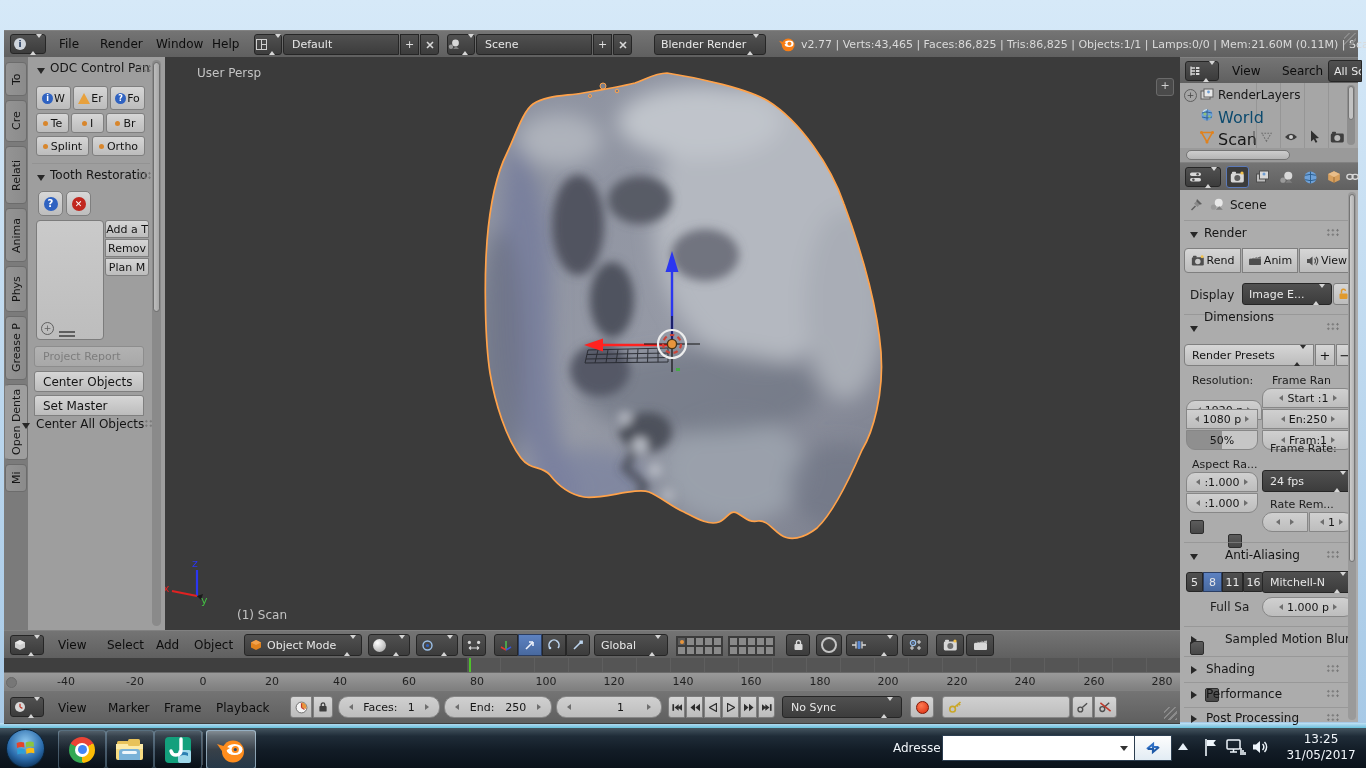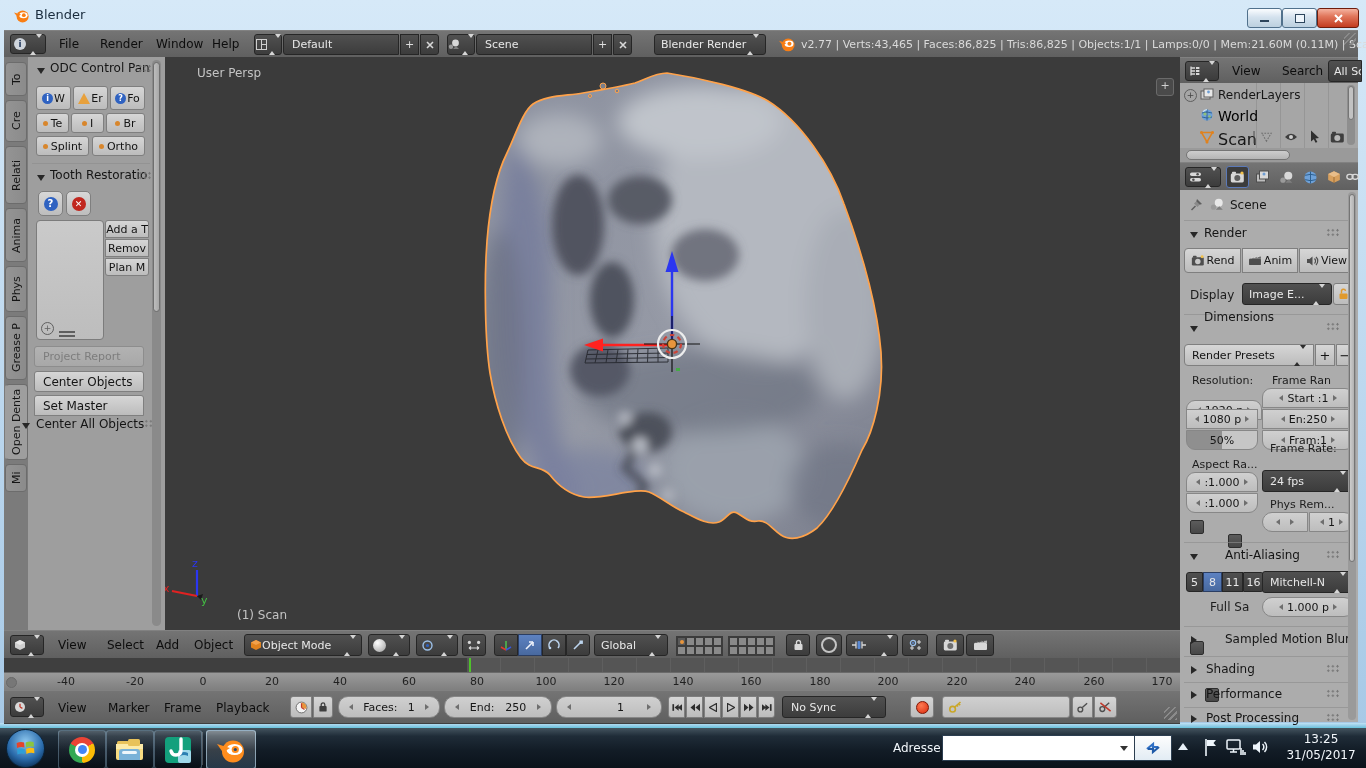--- a/index.html
+++ b/index.html
@@ -38,40 +38,20 @@
   .ticon{font-size:11px;color:#f2f7fb}
 </style>
 </head>
 <body>
 
 <div class="screen">
 
   <div class="abs aero" style="left:0;top:0;width:1366px;height:727px"></div>
   <div class="abs" style="left:0;top:723px;width:1366px;height:4px;background:linear-gradient(#bfe2f5,#7fc4e0)"></div>
 
-  <div class="abs" style="left:0;top:0;width:1366px;height:30px">
-    <svg class="abs ic" style="left:14px;top:8px" width="15" height="15" viewBox="0 0 15 15">
-      <circle cx="8.6" cy="8.4" r="6" fill="#f97e13"></circle>
-      <ellipse cx="9.4" cy="7.2" rx="4.2" ry="3" fill="#fff"></ellipse>
-      <circle cx="9.8" cy="7.2" r="1.9" fill="#f97e13"></circle>
-      <path d="M0,4.5 L7,6.5 L3.5,9 Z" fill="#f97e13"></path>
-    </svg>
-    <span class="abs title-txt" style="left:35px;top:7px">Blender</span>
-    <div class="abs wbtn" style="left:1247px;top:8px;width:33px;height:18px">
-        <div style="width:9px;height:2px;background:#2c455c;margin-top:6px"></div>
-      </div>
-    <div class="abs wbtn" style="left:1282px;top:8px;width:33px;height:18px">
-        <div style="width:8px;height:7px;border:1.5px solid #2c455c;background:#eef5fb"></div>
-      </div>
-    <div class="abs wbtn close" style="left:1317px;top:8px;width:40px;height:18px">
-      <svg width="9" height="9" viewBox="0 0 9 9">
-          <path d="M1,1 L8,8 M8,1 L1,8" stroke="#fff" stroke-width="2"></path>
-        </svg>
-    </div>
-  </div>
 
   <div class="abs bar" style="left:4px;top:30px;width:1354px;height:27px">
     <div class="abs dd" style="left:6px;top:3px;width:36px;height:20px;justify-content:space-between;padding:0 3px">
       <span style="width:12px;height:12px;border-radius:50%;background:#cfd5dc;color:#243a5e;font-size:9px;text-align:center;line-height:12px;font-weight:bold">i</span>
       <span><span class="tu"></span><span class="td" style="margin-top:1px"></span></span>
     </div>
     <span class="abs menu" style="left:55px;top:6px">File</span>
     <span class="abs menu" style="left:96px;top:6px">Render</span>
     <span class="abs menu" style="left:152px;top:6px">Window</span>
     <span class="abs menu" style="left:208px;top:6px">Help</span>
@@ -301,21 +281,21 @@
           <path d="M6,1 L11,3.5 L11,8.5 L6,11 L1,8.5 L1,3.5 Z" fill="#cfcfcf"></path>
           <path d="M6,1 L11,3.5 L6,6 L1,3.5 Z" fill="#e8e8e8"></path>
         </svg>
       <span><span class="tu"></span><span class="td" style="margin-top:1px"></span></span>
     </div>
     <span class="abs menu" style="left:54px;top:7px">View</span>
     <span class="abs menu" style="left:103px;top:7px">Select</span>
     <span class="abs menu" style="left:152px;top:7px">Add</span>
     <span class="abs menu" style="left:190px;top:7px">Object</span>
     <div class="abs dd" style="left:240px;top:3px;width:118px;height:22px;justify-content:space-between;padding:0 5px">
-      <span style="display:flex;align-items:center;">
+      <span style="display:flex;align-items:center;gap:5px">
         <svg width="12" height="12" viewBox="0 0 12 12">
             <path d="M6,1 L11,3.5 L11,8.5 L6,11 L1,8.5 L1,3.5 Z" fill="#e0821e"></path>
             <path d="M6,1 L11,3.5 L6,6 L1,3.5 Z" fill="#f2a14b"></path>
           </svg>
         <span>Object Mode</span>
       </span>
       <span><span class="tu"></span><span class="td" style="margin-top:1px"></span></span>
     </div>
     <div class="abs dd" style="left:364px;top:3px;width:42px;height:22px;justify-content:space-between;padding:0 4px">
       <span style="width:13px;height:13px;border-radius:50%;background:radial-gradient(circle at 35% 30%,#ffffff,#9c9c9c)"></span>
@@ -452,21 +432,21 @@
     <span class="tick" style="left:473px">80</span>
     <span class="tick" style="left:542px">100</span>
     <span class="tick" style="left:610px">120</span>
     <span class="tick" style="left:679px">140</span>
     <span class="tick" style="left:747px">160</span>
     <span class="tick" style="left:816px">180</span>
     <span class="tick" style="left:884px">200</span>
     <span class="tick" style="left:953px">220</span>
     <span class="tick" style="left:1021px">240</span>
     <span class="tick" style="left:1090px">260</span>
-    <span class="tick" style="left:1158px">170</span>
+    <span class="tick" style="left:1158px">280</span>
     <div class="abs" style="left:2px;top:4px;width:9px;height:9px;border-radius:50%;background:#777;border:1px solid #696969"></div>
   </div>
   <div class="abs bar" style="left:4px;top:690px;width:1176px;height:32px">
     <div class="abs dd" style="left:6px;top:6px;width:34px;height:20px;justify-content:space-between;padding:0 3px">
       <svg width="12" height="12" viewBox="0 0 12 12">
           <circle cx="6" cy="6" r="5" fill="#d8d8d8"></circle>
           <path d="M6,6 L6,2.8 M6,6 L8.4,7.4" stroke="#c1392b" stroke-width="1.3"></path>
         </svg>
       <span><span class="tu"></span><span class="td" style="margin-top:1px"></span></span>
     </div>
@@ -533,21 +513,21 @@
             <path d="M0,0.5 L5,4.5 L0,8.5 Z M5.5,0.5 L10.5,4.5 L5.5,8.5 Z" fill="#2e2e2e"></path>
           </svg>
         </div>
       <div class="lb" style="width:17px;height:22px;border-radius:0 3px 3px 0">
           <svg width="10" height="9" viewBox="0 0 12 9">
             <path d="M0,0.5 L5,4.5 L0,8.5 Z M4,0.5 L9,4.5 L4,8.5 Z" fill="#2e2e2e"></path>
             <rect x="9.5" y="0.5" width="2" height="8" fill="#2e2e2e"></rect>
           </svg>
         </div>
     </div>
-    <div class="abs dd" style="left:778px;top:5px;width:104px;height:22px;justify-content:space-between;padding:0 8px">
+    <div class="abs dd" style="left:778px;top:5px;width:120px;height:22px;justify-content:space-between;padding:0 8px">
       <span>No Sync</span>
       <span><span class="tu"></span><span class="td" style="margin-top:1px"></span></span>
     </div>
     <div class="abs lb" style="left:906px;top:5px;width:24px;height:22px">
       <span style="width:11px;height:11px;border-radius:50%;background:radial-gradient(circle at 38% 32%,#ff7a52,#d92b0e);border:1px solid #7e1504"></span>
     </div>
     <div class="abs pill" style="left:938px;top:5px;width:128px;height:22px;justify-content:flex-start;padding:0 6px;gap:5px;border-radius:3px">
       <svg width="13" height="12" viewBox="0 0 13 12">
           <circle cx="3.6" cy="8.2" r="2.8" fill="none" stroke="#caa727" stroke-width="1.6"></circle>
           <path d="M5.8,6 L11.5,1 M9.5,2.6 L11.2,4.2 M7.8,4 L9.2,5.4" stroke="#caa727" stroke-width="1.6" fill="none"></path>
@@ -602,21 +582,21 @@
     </div>
 
     <div class="abs" style="left:0;top:22px;width:178px;height:20px">
       <svg class="abs ic" style="left:20px;top:3px" width="14" height="14" viewBox="0 0 14 14">
           <circle cx="7" cy="7" r="5.6" fill="#6ea1d8"></circle>
           <path d="M2,5 Q7,3 12,5 M2,9 Q7,11 12,9 M7,1.4 L7,12.6" stroke="#2c5e8e" stroke-width="0.9" fill="none"></path>
           <path d="M3,3.6 a6,6 0 0 1 4,-2" stroke="#cfe6f8" stroke-width="1.2" fill="none"></path>
           <circle cx="5" cy="6" r="1.6" fill="#8fc07a"></circle>
           <circle cx="9.5" cy="8.5" r="1.3" fill="#8fc07a"></circle>
         </svg>
-      <span class="abs" style="left:38px;top:3px;font-size:14px;color:#000000">World</span>
+      <span class="abs" style="left:38px;top:3px;font-size:16px;color:#0c4a6e">World</span>
     </div>
 
     <div class="abs" style="left:0;top:44px;width:178px;height:20px">
       <svg class="abs ic" style="left:20px;top:3px" width="14" height="14" viewBox="0 0 14 14">
           <path d="M7,12 L1.5,2.5 L12.5,2.5 Z" fill="none" stroke="#e0821e" stroke-width="1.5"></path>
           <circle cx="7" cy="12" r="1.5" fill="#e0821e"></circle>
           <circle cx="1.5" cy="2.5" r="1.5" fill="#e0821e"></circle>
           <circle cx="12.5" cy="2.5" r="1.5" fill="#e0821e"></circle>
         </svg>
       <span class="abs" style="left:38px;top:3px;font-size:16px;color:#161616">Scan</span>
@@ -801,21 +781,21 @@
       </div>
     <div class="abs pill" style="left:6px;top:303px;width:72px;height:20px;border-radius:0 0 9px 9px">
         <span class="sml l" style="margin-right:4px"></span>
         <span>:1.000</span>
         <span class="sml r" style="margin-left:4px"></span>
       </div>
     <div class="abs dd" style="left:82px;top:280px;width:92px;height:22px;justify-content:space-between;padding:0 7px">
       <span>24 fps</span>
       <span><span class="tu"></span><span class="td" style="margin-top:1px"></span></span>
     </div>
-    <span class="abs lab" style="left:90px;top:308px">Phys Rem...</span>
+    <span class="abs lab" style="left:90px;top:308px">Rate Rem...</span>
     <div class="abs cb" style="left:10px;top:330px"></div>
     <div class="abs cb" style="left:48px;top:330px"></div>
     <div class="abs pill" style="left:82px;top:322px;width:46px;height:20px;border-radius:10px 0 0 10px;gap:10px">
         <span class="sml l"></span>
         <span class="sml r"></span>
       </div>
     <div class="abs pill" style="left:129px;top:322px;width:45px;height:20px;border-radius:0 10px 10px 0;gap:4px">
         <span class="sml l"></span>
         <span>1</span>
         <span class="sml r"></span>

